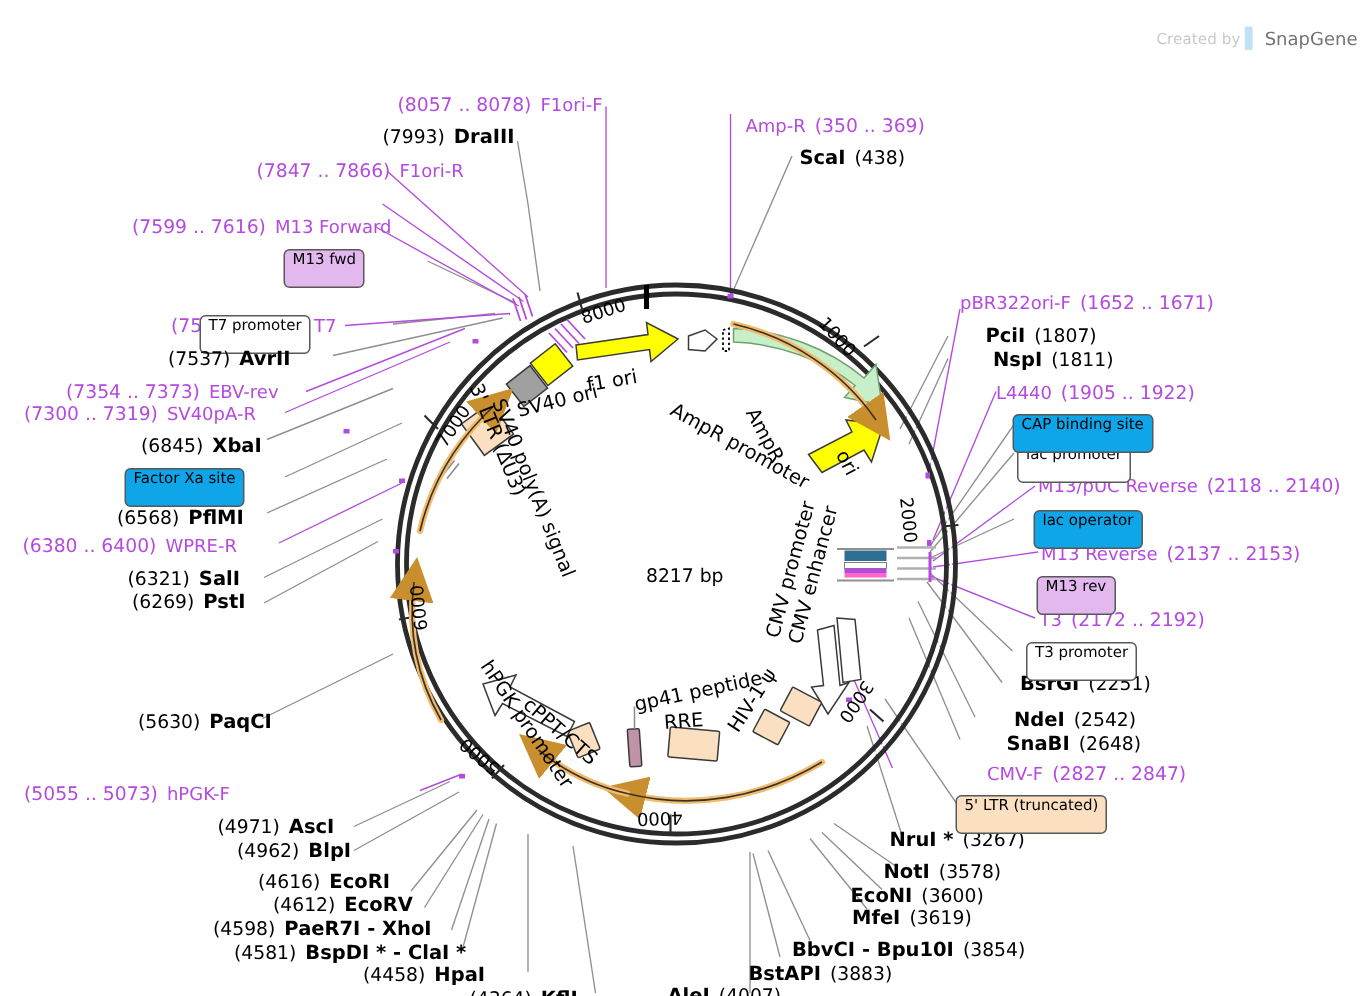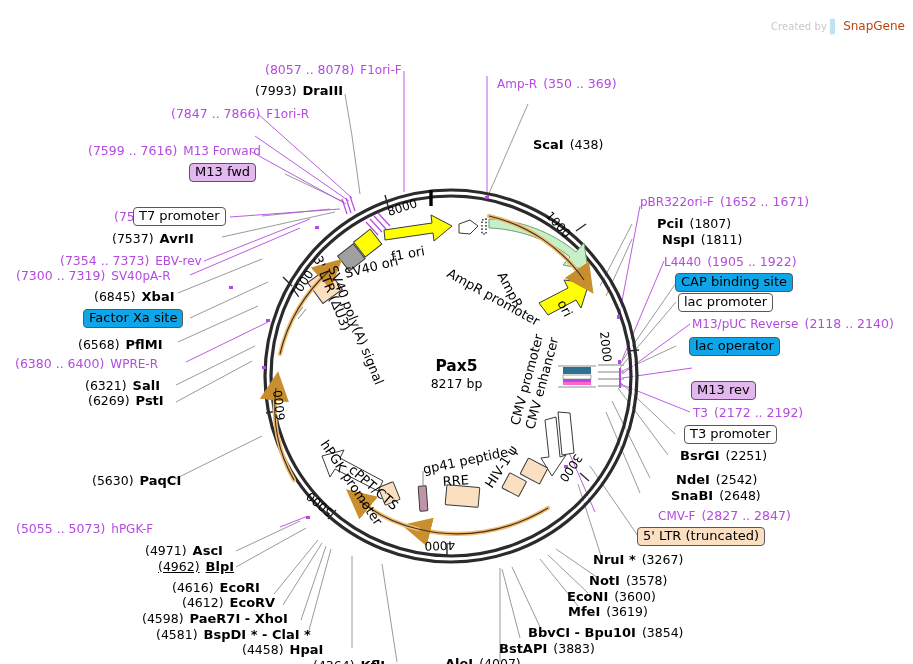--- a/index.html
+++ b/index.html
@@ -19,39 +19,39 @@
   
   .coord{font-size:12.5px;}
   .name-bold{font-weight:bold;font-size:13px;color:#000;}
   .name-plain{font-size:12px;}
   .coord-black{font-size:12.5px;color:#000;}
   
   .badge{
     display:inline-block;
     border:1px solid #585858;
     border-radius:4px;
-    padding:1px 5px 2px 5px;
-    font-size:13px;
+    padding:1px 5px 12px 5px;
+    font-size:10px;
     color:#000;
     background:#ffffff;
     line-height:1.1;
   }
   .badge.teal{background:#0ea5e9;}
   .badge.violet{background:#e2b8ef;}
   .badge.pink{background:#0ea5e9;}
   .badge.peach{background:#fadfc0;}
   .badge.white{background:#ffffff;}
   
   #credit{
     position:absolute;right:8px;top:3px;
     font-size:10px;color:#c8c8c8;
     display:flex;align-items:center;gap:3px;
     letter-spacing:0.1px;
   }
-  #credit .sg{color:#c2410c;font-size:12px;letter-spacing:0px;}
+  #credit .sg{color:#737373;font-size:12px;letter-spacing:0px;}
   #credit .flag{color:#bfe3f5;font-size:13px;line-height:1;}
   
   #plasmid-name{
     position:absolute;left:0;top:341px;width:913px;text-align:center;
     font-weight:bold;font-size:15.5px;color:#000;
   }
   #plasmid-size{
     position:absolute;left:0;top:360px;width:913px;text-align:center;
     font-size:12.5px;color:#000;
   }
@@ -321,21 +321,20 @@
       <text transform="translate(492,473) rotate(-57)">HIV-1 ψ</text>
       <text transform="translate(443,470) rotate(-4)">RRE</text>
       <text transform="translate(424,458) rotate(-12)">gp41 peptide</text>
       <text transform="translate(348,455) rotate(41)">cPPT/CTS</text>
       <text transform="translate(320,428) rotate(56)">hPGK promoter</text>
       <text transform="translate(328,252) rotate(68)">SV40 poly(A) signal</text>
       <text transform="translate(313,242) rotate(68)">3' LTR (ΔU3)</text>
     </g>
   </svg>
 
-  <div id="plasmid-name">Pax5</div>
   <div id="plasmid-size">8217 bp</div>
 
   <div class="lbl" style="left:265px;top:45px;">
     <span class="coord purple">(8057 .. 8078)</span><span class="sp"></span><span class="name-plain purple">F1ori-F</span>
   </div>
 
   <div class="lbl" style="left:255px;top:66px;">
     <span class="coord-black">(7993)</span><span class="sp"></span><span class="name-bold">DraIII</span>
   </div>
 
@@ -357,21 +356,21 @@
   </div>
 
   <div class="lbl" style="left:133px;top:191px;">
     <span class="badge white">T7 promoter</span>
   </div>
 
   <div class="lbl" style="left:112px;top:214px;">
     <span class="coord-black">(7537)</span><span class="sp"></span><span class="name-bold">AvrII</span>
   </div>
 
-  <div class="lbl" style="left:44px;top:236px;margin-left:16px;">
+  <div class="lbl" style="left:44px;top:236px;">
     <span class="coord purple">(7354 .. 7373)</span><span class="sp"></span><span class="name-plain purple">EBV-rev</span>
   </div>
 
   <div class="lbl" style="left:16px;top:251px;">
     <span class="coord purple">(7300 .. 7319)</span><span class="sp"></span><span class="name-plain purple">SV40pA-R</span>
   </div>
 
   <div class="lbl" style="left:94px;top:272px;">
     <span class="coord-black">(6845)</span><span class="sp"></span><span class="name-bold">XbaI</span>
   </div>
@@ -401,21 +400,21 @@
   </div>
 
   <div class="lbl" style="left:16px;top:504px;">
     <span class="coord purple">(5055 .. 5073)</span><span class="sp"></span><span class="name-plain purple">hPGK-F</span>
   </div>
 
   <div class="lbl" style="left:145px;top:526px;">
     <span class="coord-black">(4971)</span><span class="sp"></span><span class="name-bold">AscI</span>
   </div>
 
-  <div class="lbl" style="left:158px;top:542px;text-decoration:underline;">
+  <div class="lbl" style="left:158px;top:542px;">
     <span class="coord-black">(4962)</span><span class="sp"></span><span class="name-bold">BlpI</span>
   </div>
 
   <div class="lbl" style="left:172px;top:563px;">
     <span class="coord-black">(4616)</span><span class="sp"></span><span class="name-bold">EcoRI</span>
   </div>
 
   <div class="lbl" style="left:182px;top:578px;">
     <span class="coord-black">(4612)</span><span class="sp"></span><span class="name-bold">EcoRV</span>
   </div>
@@ -489,20 +488,23 @@
   </div>
 
   <div class="lbl" style="left:693px;top:388px;">
     <span class="name-plain purple">T3</span><span class="sp"></span><span class="coord purple">(2172 .. 2192)</span>
   </div>
 
   <div class="lbl" style="left:691px;top:365px;">
     <span class="badge violet">M13 rev</span>
   </div>
 
+  <div class="lbl" style="left:694px;top:344px;">
+    <span class="name-plain purple">M13 Reverse</span><span class="sp"></span><span class="coord purple">(2137 .. 2153)</span>
+  </div>
 
   <div class="lbl" style="left:689px;top:321px;">
     <span class="badge teal">lac operator</span>
   </div>
 
   <div class="lbl" style="left:692px;top:299px;">
     <span class="name-plain purple">M13/pUC Reverse</span><span class="sp"></span><span class="coord purple">(2118 .. 2140)</span>
   </div>
 
   <div class="lbl" style="left:678px;top:277px;">
@@ -522,21 +524,21 @@
   </div>
 
   <div class="lbl" style="left:657px;top:199px;">
     <span class="name-bold">PciI</span><span class="sp"></span><span class="coord-black">(1807)</span>
   </div>
 
   <div class="lbl" style="left:640px;top:177px;">
     <span class="name-plain purple">pBR322ori-F</span><span class="sp"></span><span class="coord purple">(1652 .. 1671)</span>
   </div>
 
-  <div class="lbl" style="left:533px;top:80px;margin-top:40px;">
+  <div class="lbl" style="left:533px;top:80px;">
     <span class="name-bold">ScaI</span><span class="sp"></span><span class="coord-black">(438)</span>
   </div>
 
   <div class="lbl" style="left:497px;top:59px;">
     <span class="name-plain purple">Amp-R</span><span class="sp"></span><span class="coord purple">(350 .. 369)</span>
   </div>
 
 </div>
 
 </body></html>

